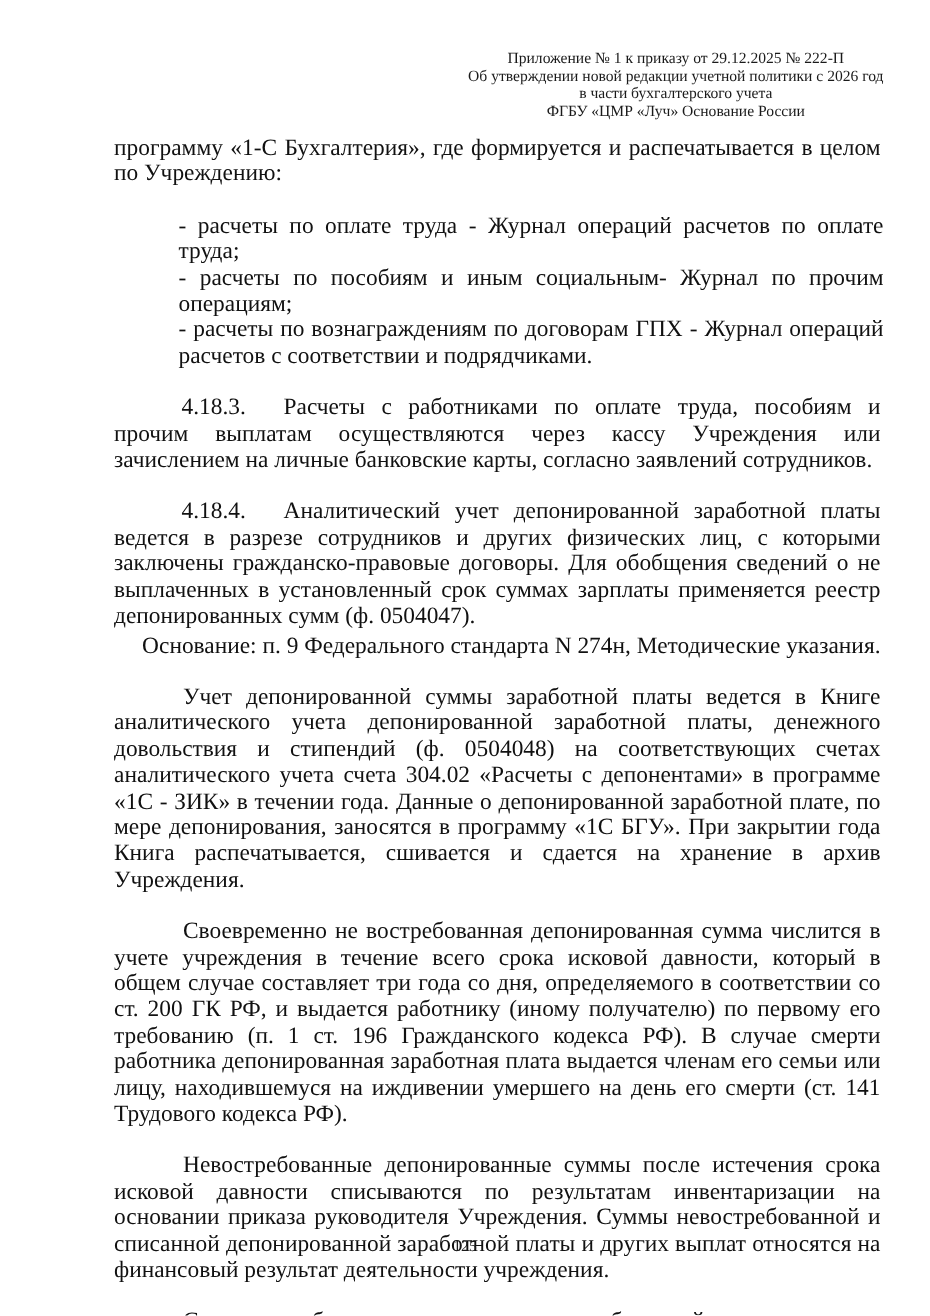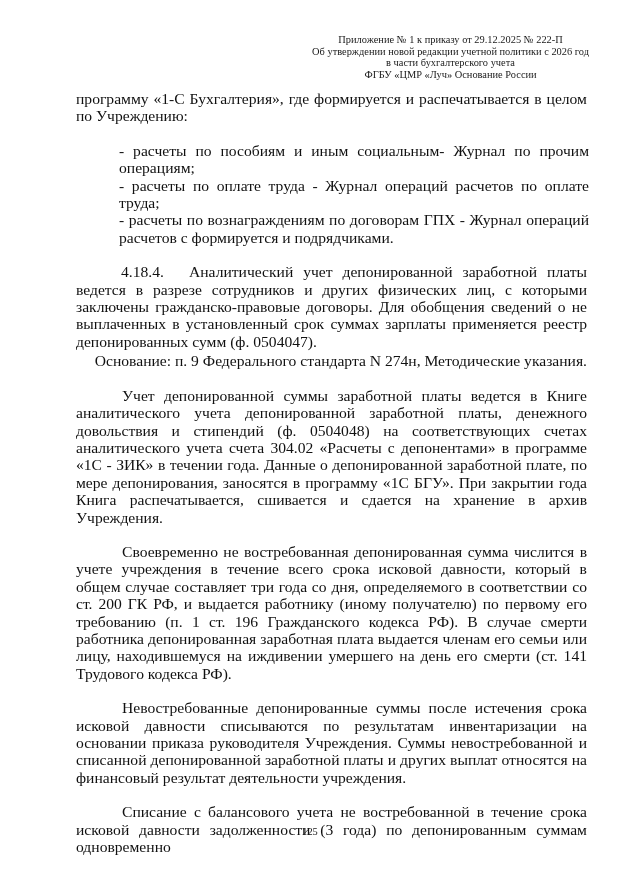--- a/index.html
+++ b/index.html
@@ -37,25 +37,26 @@
   <div>Приложение № 1 к приказу от 29.12.2025 № 222-П</div>
   <div>Об утверждении новой редакции учетной политики с 2026 год</div>
   <div>в части бухгалтерского учета</div>
   <div>ФГБУ «ЦМР «Луч» Основание России</div>
 </div>
 
 <div class="body">
   <p>программу «1-С Бухгалтерия», где формируется и распечатывается в целом по Учреждению:</p>
 
   <div class="list">
+    <p>- расчеты по оплате труда - Журнал операций расчетов по оплате труда;</p>
     <p>- расчеты по пособиям и иным социальным- Журнал по прочим операциям;</p>
-    <p>- расчеты по оплате труда - Журнал операций расчетов по оплате труда;</p>
-    <p>- расчеты по вознаграждениям по договорам ГПХ - Журнал операций расчетов с формируется и подрядчиками.</p>
+    <p>- расчеты по вознаграждениям по договорам ГПХ - Журнал операций расчетов с соответствии и подрядчиками.</p>
   </div>
 
+  <p class="numpar gap"><span class="num">4.18.3.</span><span>Расчеты с работниками по оплате труда, пособиям и прочим выплатам осуществляются через кассу Учреждения или зачислением на личные банковские карты, согласно заявлений сотрудников.</span></p>
 
   <p class="numpar gap"><span class="num">4.18.4.</span><span>Аналитический учет депонированной заработной платы ведется в разрезе сотрудников и других физических лиц, с которыми заключены гражданско-правовые договоры. Для обобщения сведений о не выплаченных в установленный срок суммах зарплаты применяется реестр депонированных сумм (ф. 0504047).</span></p>
   <p class="basis">Основание: п. 9 Федерального стандарта N 274н, Методические указания.</p>
 
   <p class="indent gap">Учет депонированной суммы заработной платы ведется в Книге аналитического учета депонированной заработной платы, денежного довольствия и стипендий (ф. 0504048) на соответствующих счетах аналитического учета счета 304.02 «Расчеты с депонентами» в программе «1С - ЗИК» в течении года. Данные о депонированной заработной плате, по мере депонирования, заносятся в программу «1С БГУ». При закрытии года Книга распечатывается, сшивается и сдается на хранение в архив Учреждения.</p>
   <p class="indent gap">Своевременно не востребованная депонированная сумма числится в учете учреждения в течение всего срока исковой давности, который в общем случае составляет три года со дня, определяемого в соответствии со ст. 200 ГК РФ, и выдается работнику (иному получателю) по первому его требованию (п. 1 ст. 196 Гражданского кодекса РФ). В случае смерти работника депонированная заработная плата выдается членам его семьи или лицу, находившемуся на иждивении умершего на день его смерти (ст. 141 Трудового кодекса РФ).</p>
   <p class="indent gap">Невостребованные депонированные суммы после истечения срока исковой давности списываются по результатам инвентаризации на основании приказа руководителя Учреждения. Суммы невостребованной и списанной депонированной заработной платы и других выплат относятся на финансовый результат деятельности учреждения.</p>
   <p class="indent gap" style="text-align-last: justify;">Списание с балансового учета не востребованной в течение срока исковой давности задолженности (3 года) по депонированным суммам одновременно</p>
 </div>
 

